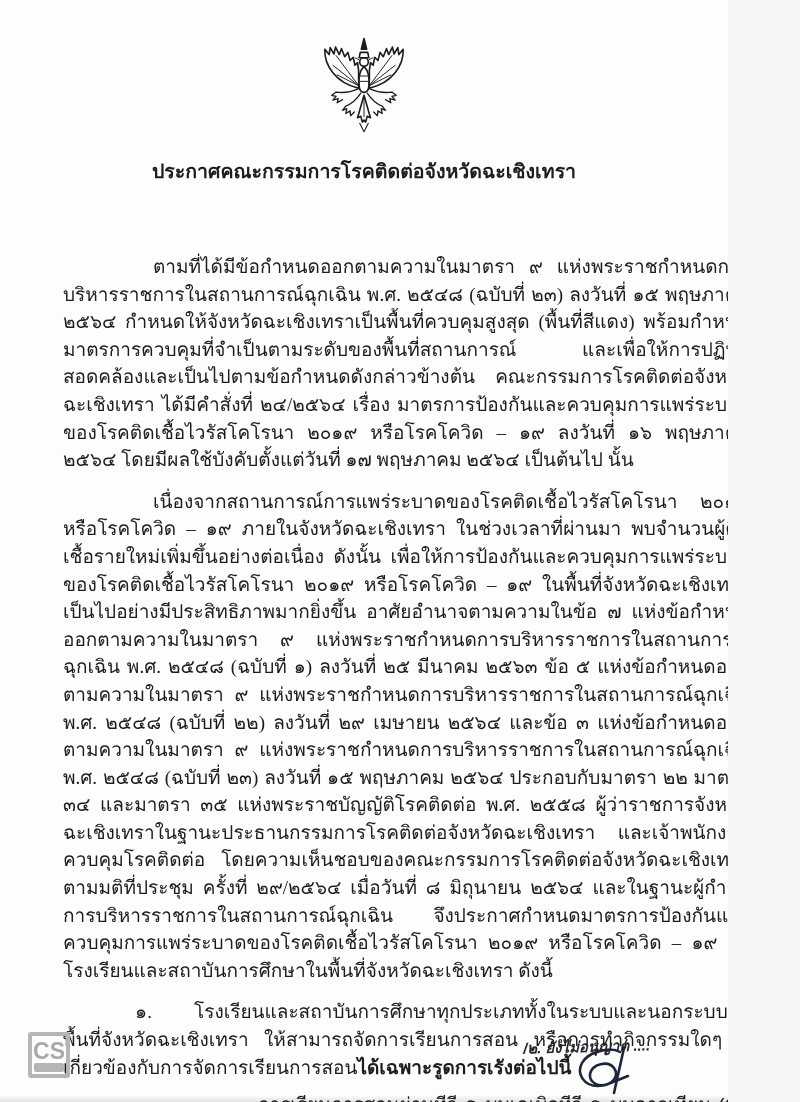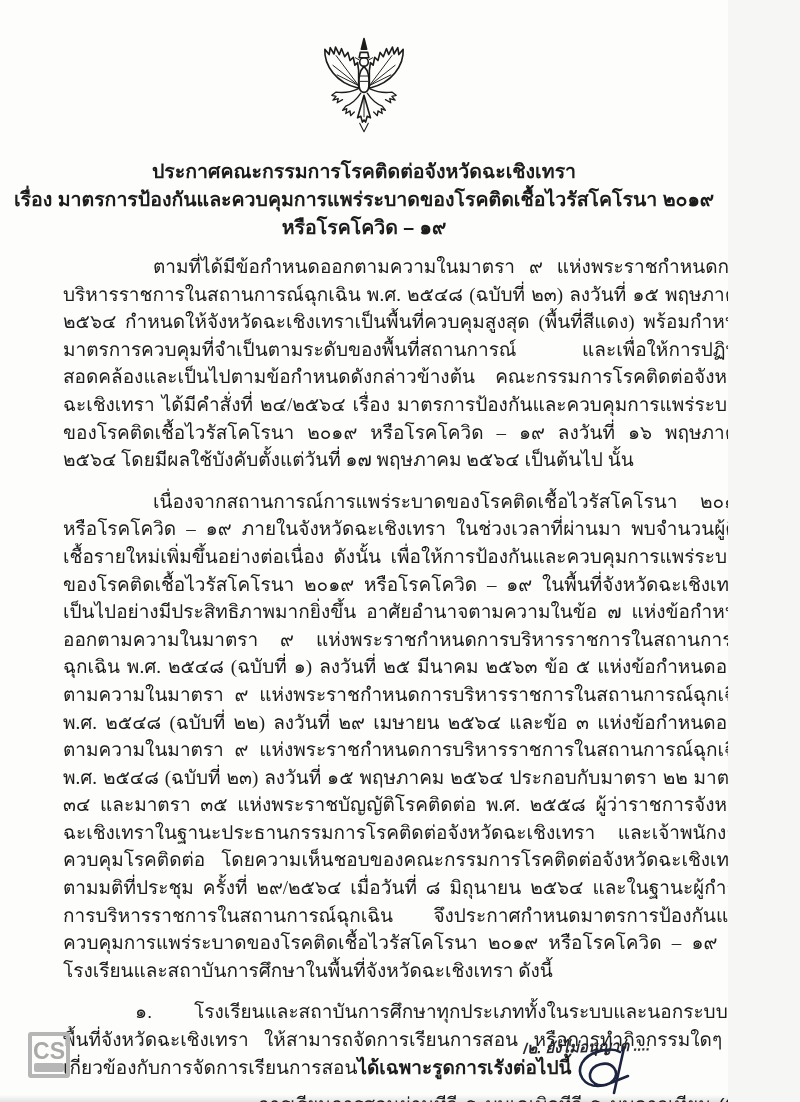--- a/index.html
+++ b/index.html
@@ -81,21 +81,20 @@
 
         <path d="M110,108 L98,150 L104,147 L107,158 L110,154 L113,158 L116,147 L122,150 Z"></path>
         <path d="M110,112 L110,148" stroke-width="1.8"></path>
         <path d="M102,160 L110,176 L118,160" stroke-width="2"></path>
       </g>
     </svg>
   </div>
 
   <div class="title-block">
     <div>ประกาศคณะกรรมการโรคติดต่อจังหวัดฉะเชิงเทรา</div>
-    <div>เรื่อง มาตรการป้องกันและควบคุมการแพร่ระบาดของโรคติดเชื้อไวรัสโคโรนา ๒๐๑๙ หรือโรคโควิด – ๑๙</div>
   </div>
 
   <div class="content">
     <p class="para">ตามที่ได้มีข้อกำหนดออกตามความในมาตรา ๙ แห่งพระราชกำหนดการบริหารราชการในสถานการณ์ฉุกเฉิน พ.ศ. ๒๕๔๘ (ฉบับที่ ๒๓) ลงวันที่ ๑๕ พฤษภาคม ๒๕๖๔ กำหนดให้จังหวัดฉะเชิงเทราเป็นพื้นที่ควบคุมสูงสุด (พื้นที่สีแดง) พร้อมกำหนดมาตรการควบคุมที่จำเป็นตามระดับของพื้นที่สถานการณ์ และเพื่อให้การปฏิบัติสอดคล้องและเป็นไปตามข้อกำหนดดังกล่าวข้างต้น คณะกรรมการโรคติดต่อจังหวัดฉะเชิงเทรา ได้มีคำสั่งที่ ๒๔/๒๕๖๔ เรื่อง มาตรการป้องกันและควบคุมการแพร่ระบาดของโรคติดเชื้อไวรัสโคโรนา ๒๐๑๙ หรือโรคโควิด – ๑๙ ลงวันที่ ๑๖ พฤษภาคม ๒๕๖๔ โดยมีผลใช้บังคับตั้งแต่วันที่ ๑๗ พฤษภาคม ๒๕๖๔ เป็นต้นไป นั้น</p>
     <p class="para">เนื่องจากสถานการณ์การแพร่ระบาดของโรคติดเชื้อไวรัสโคโรนา ๒๐๑๙ หรือโรคโควิด – ๑๙ ภายในจังหวัดฉะเชิงเทรา ในช่วงเวลาที่ผ่านมา พบจำนวนผู้ติดเชื้อรายใหม่เพิ่มขึ้นอย่างต่อเนื่อง ดังนั้น เพื่อให้การป้องกันและควบคุมการแพร่ระบาดของโรคติดเชื้อไวรัสโคโรนา ๒๐๑๙ หรือโรคโควิด – ๑๙ ในพื้นที่จังหวัดฉะเชิงเทรา เป็นไปอย่างมีประสิทธิภาพมากยิ่งขึ้น อาศัยอำนาจตามความในข้อ ๗ แห่งข้อกำหนดออกตามความในมาตรา ๙ แห่งพระราชกำหนดการบริหารราชการในสถานการณ์ฉุกเฉิน พ.ศ. ๒๕๔๘ (ฉบับที่ ๑) ลงวันที่ ๒๕ มีนาคม ๒๕๖๓ ข้อ ๕ แห่งข้อกำหนดออกตามความในมาตรา ๙ แห่งพระราชกำหนดการบริหารราชการในสถานการณ์ฉุกเฉิน พ.ศ. ๒๕๔๘ (ฉบับที่ ๒๒) ลงวันที่ ๒๙ เมษายน ๒๕๖๔ และข้อ ๓ แห่งข้อกำหนดออกตามความในมาตรา ๙ แห่งพระราชกำหนดการบริหารราชการในสถานการณ์ฉุกเฉิน พ.ศ. ๒๕๔๘ (ฉบับที่ ๒๓) ลงวันที่ ๑๕ พฤษภาคม ๒๕๖๔ ประกอบกับมาตรา ๒๒ มาตรา ๓๔ และมาตรา ๓๕ แห่งพระราชบัญญัติโรคติดต่อ พ.ศ. ๒๕๕๘ ผู้ว่าราชการจังหวัดฉะเชิงเทราในฐานะประธานกรรมการโรคติดต่อจังหวัดฉะเชิงเทรา และเจ้าพนักงานควบคุมโรคติดต่อ โดยความเห็นชอบของคณะกรรมการโรคติดต่อจังหวัดฉะเชิงเทรา ตามมติที่ประชุม ครั้งที่ ๒๙/๒๕๖๔ เมื่อวันที่ ๘ มิถุนายน ๒๕๖๔ และในฐานะผู้กำกับการบริหารราชการในสถานการณ์ฉุกเฉิน จึงประกาศกำหนดมาตรการป้องกันและควบคุมการแพร่ระบาดของโรคติดเชื้อไวรัสโคโรนา ๒๐๑๙ หรือโรคโควิด – ๑๙ ในโรงเรียนและสถาบันการศึกษาในพื้นที่จังหวัดฉะเชิงเทรา ดังนี้</p>
     <p class="item1"><span>๑. โรงเรียนและสถาบันการศึกษาทุกประเภททั้งในระบบและนอกระบบในพื้นที่จังหวัดฉะเชิงเทรา ให้สามารถจัดการเรียนการสอน หรือการทำกิจกรรมใดๆ ที่เกี่ยวข้องกับการจัดการเรียนการสอน</span><span class="bold">ได้เฉพาะรูดการเรังต่อไปนี้</span></p>
     <div class="sub-block">
       <p class="sub">๑.๑ การเรียนการสอนผ่านทีวี ระบบเคเบิลทีวี ระบบดาวเทียม (On Air)</p>
 
     </div>

